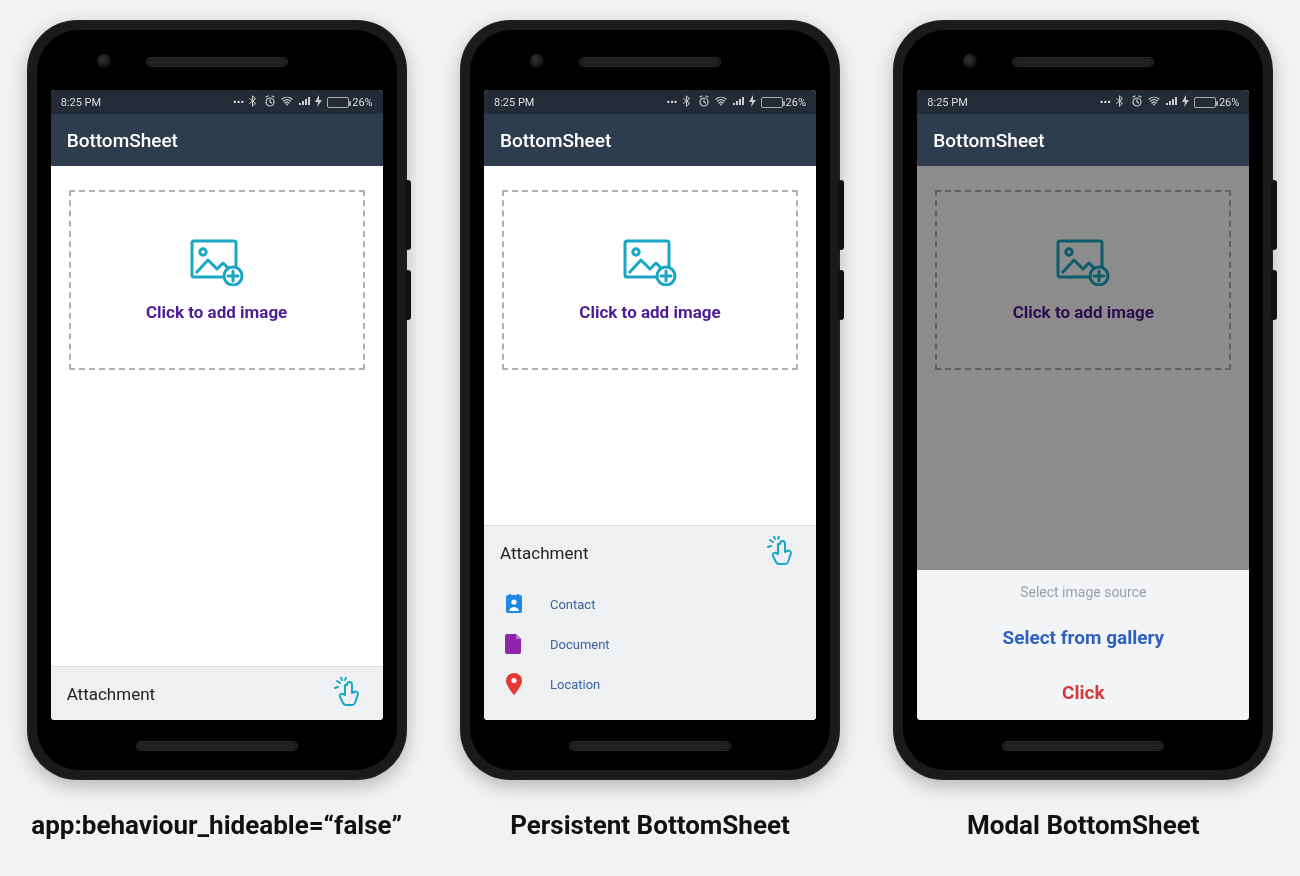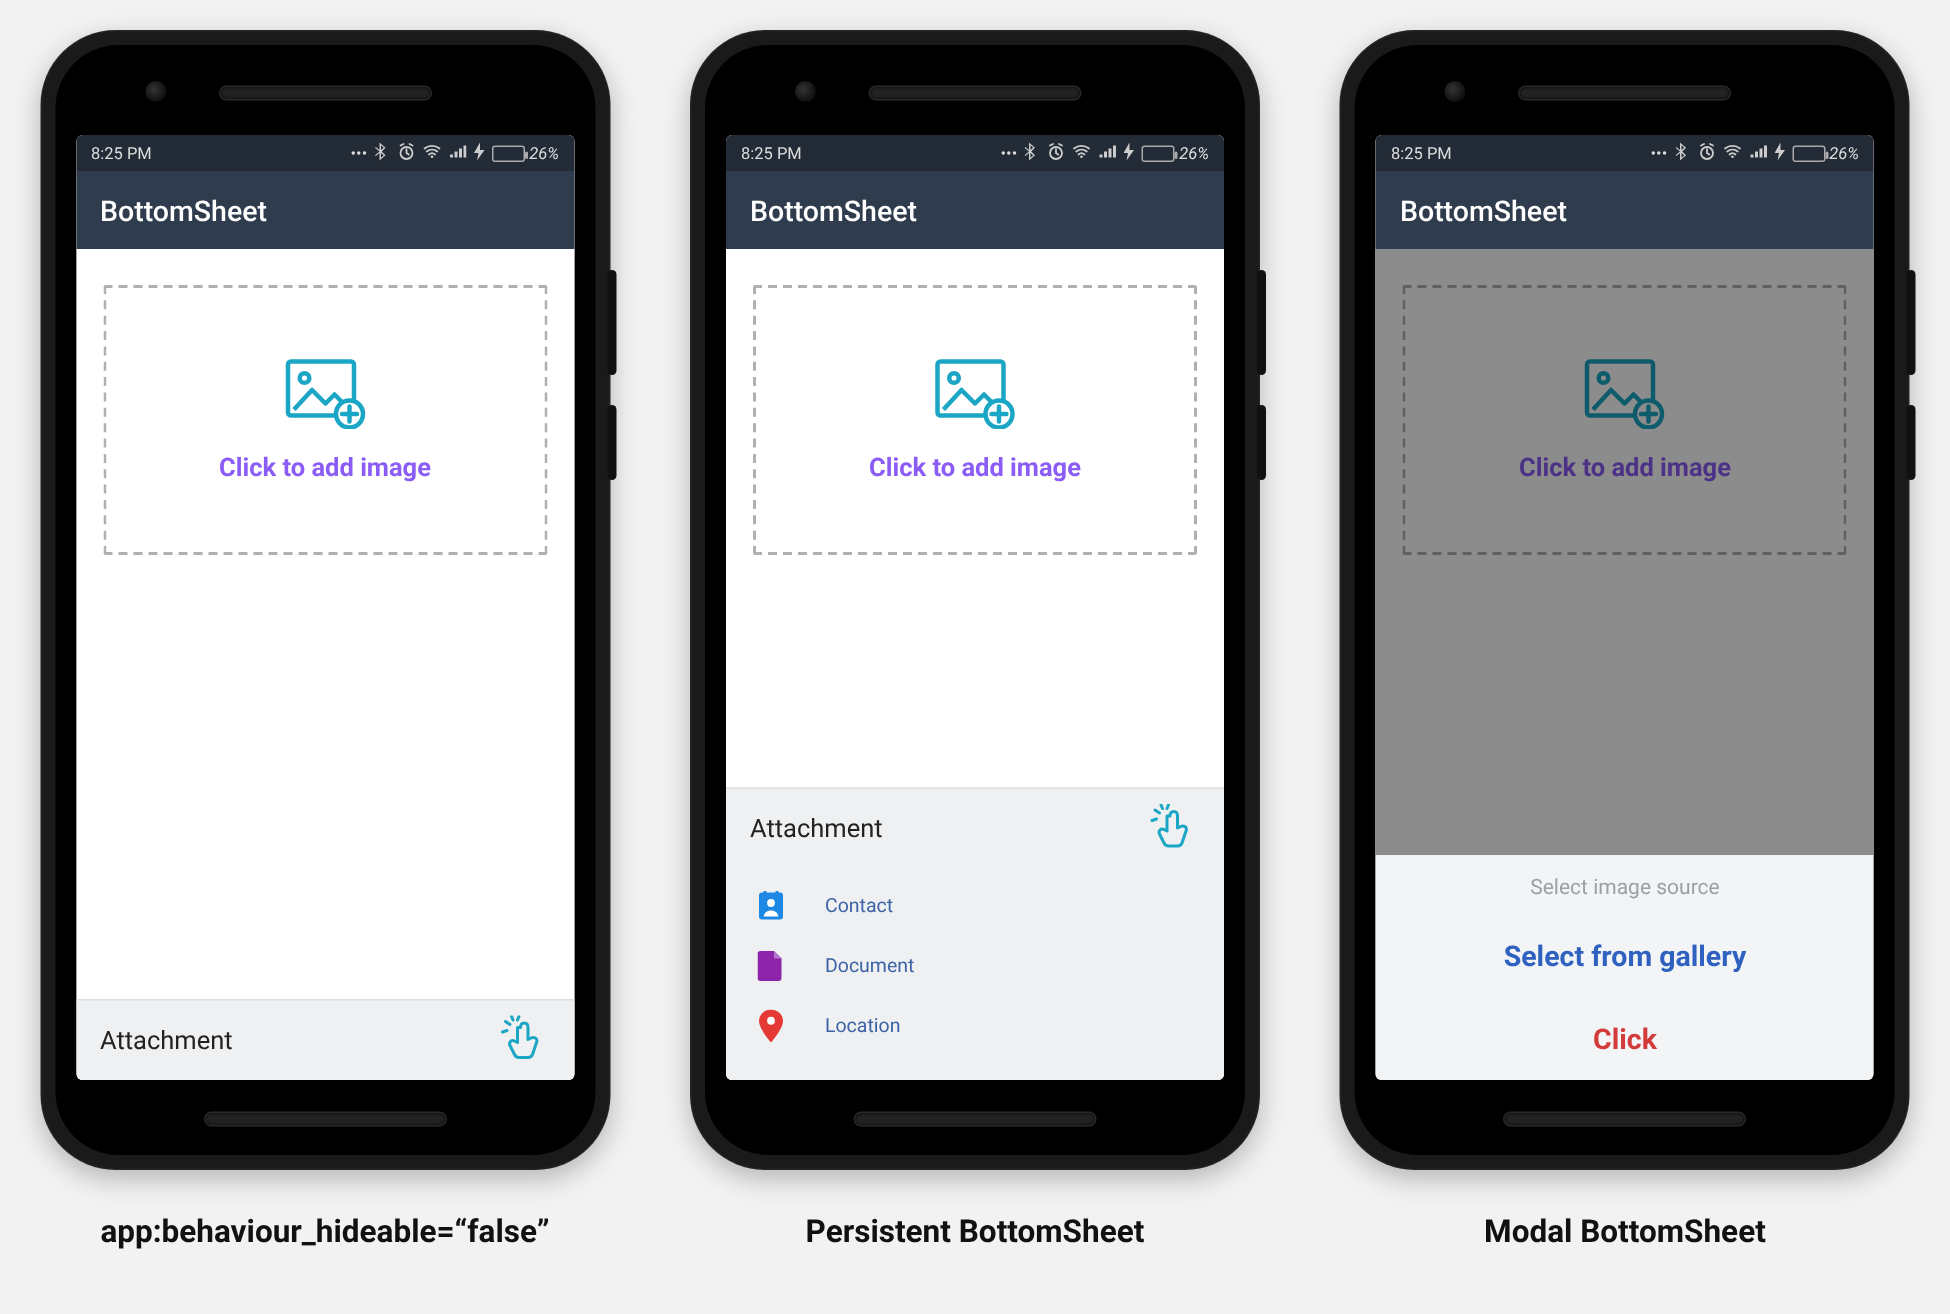--- a/index.html
+++ b/index.html
@@ -73,21 +73,21 @@
   .statusbar {
     height: 24px;
     background: #232b36;
     color: #ddd;
     font-size: 11px;
     display:flex; align-items:center; justify-content:space-between;
     padding: 0 10px;
   }
   .status-icons { display:flex; align-items:center; gap:5px; font-size:11px; }
   .battery {
-    display:inline-flex; align-items:center; gap:3px;font-style:italic;
+    display:inline-flex; align-items:center; gap:3px;
   }
   .batt-shell {
     width:22px; height:11px; border:1px solid #aaa; border-radius:2px; position:relative;
   }
   .batt-shell::after{ content:""; position:absolute; right:-3px; top:3px; width:2px; height:5px; background:#aaa; border-radius:1px;}
   .batt-fill { height:100%; width:26%; background:#6ac23b; border-radius:1px 0 0 1px; }
   .appbar {
     height: 52px;
     background: #2f3c4e;
     color: #fff;
@@ -102,21 +102,21 @@
     position: relative;
   }
   .dropzone {
     margin: 24px 18px 0 18px;
     height: 180px;
     border: 2px dashed #b0b0b0;
     border-radius: 2px;
     display:flex; flex-direction:column; align-items:center; justify-content:center;
     gap:12px;
   }
-  .dz-text { color:#8b5cf6; font-weight:700; font-size:17px; }
+  .dz-text { color:#4c1d95; font-weight:700; font-size:17px; }
   .sheet-collapsed, .sheet-expanded {
     position:absolute; left:0; right:0; bottom:0;
     background:#eef0f2;
     border-top:1px solid #ddd;
   }
   .sheet-collapsed { height:54px; }
   .sheet-header {
     height:54px; display:flex; align-items:center; justify-content:space-between;
     padding:0 16px;
     font-size:17px; color:#222;
@@ -141,21 +141,21 @@
     padding:14px 0 10px 0;
   }
   .modal-item, .modal-cancel {
     text-align:center; padding:16px 0;
     font-size:19px; font-weight:700;
   }
   .modal-item { color:#2f62c0; }
   .modal-cancel { color:#d33b3b; }
   .caption {
     margin-top: 30px;
-    font-size: 21px;
+    font-size: 26px;
     font-weight: 700;
     color:#111;
   }
 </style>
 </head>
 <body>
 
 <div class="stage">
 
   <div class="col">

